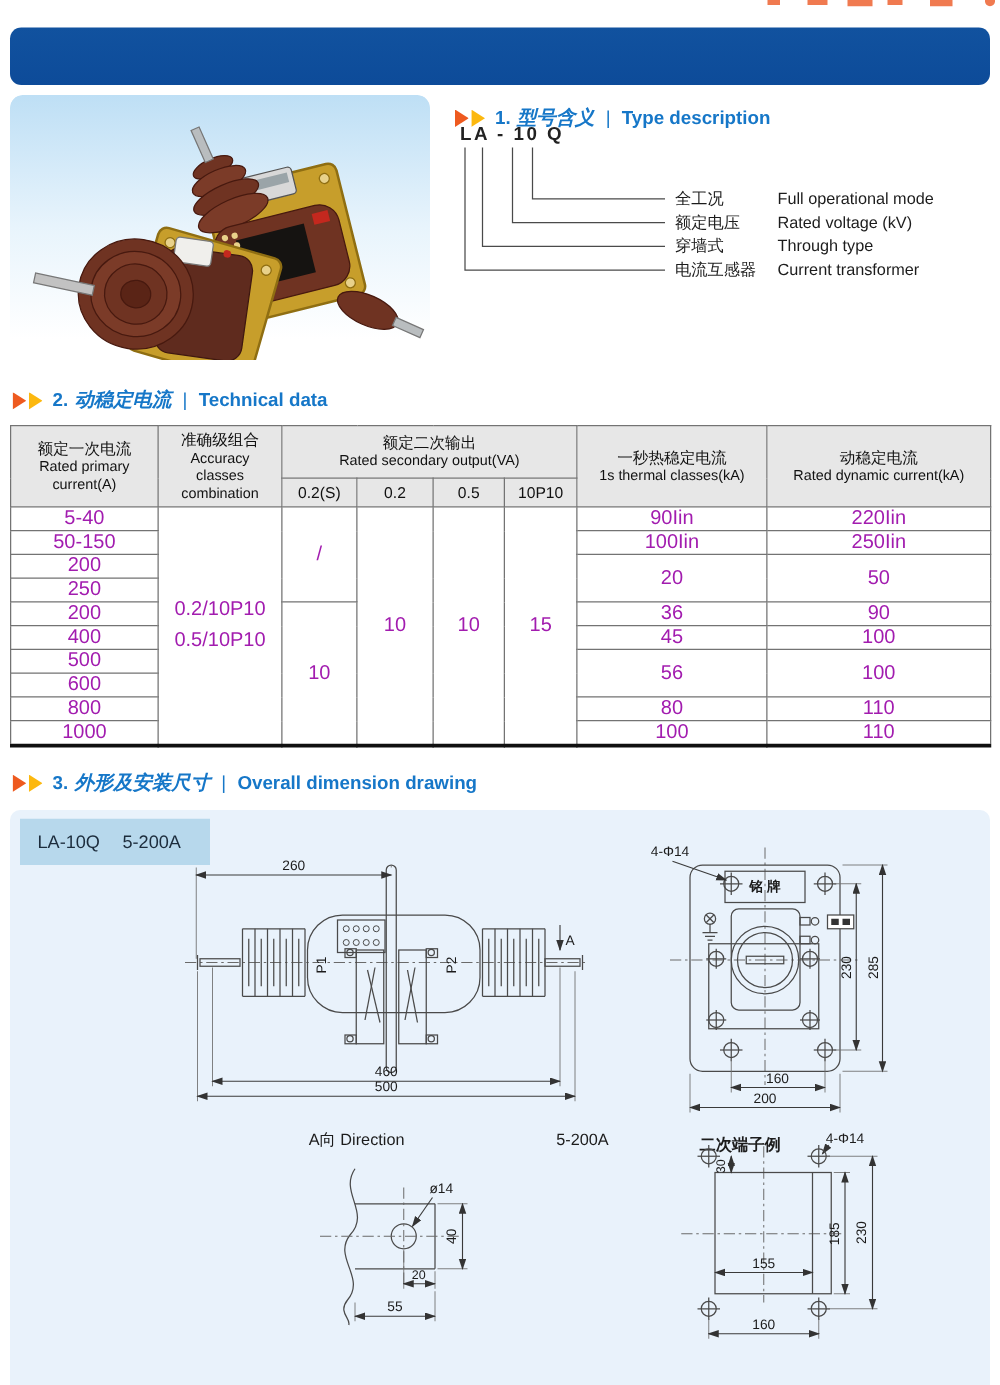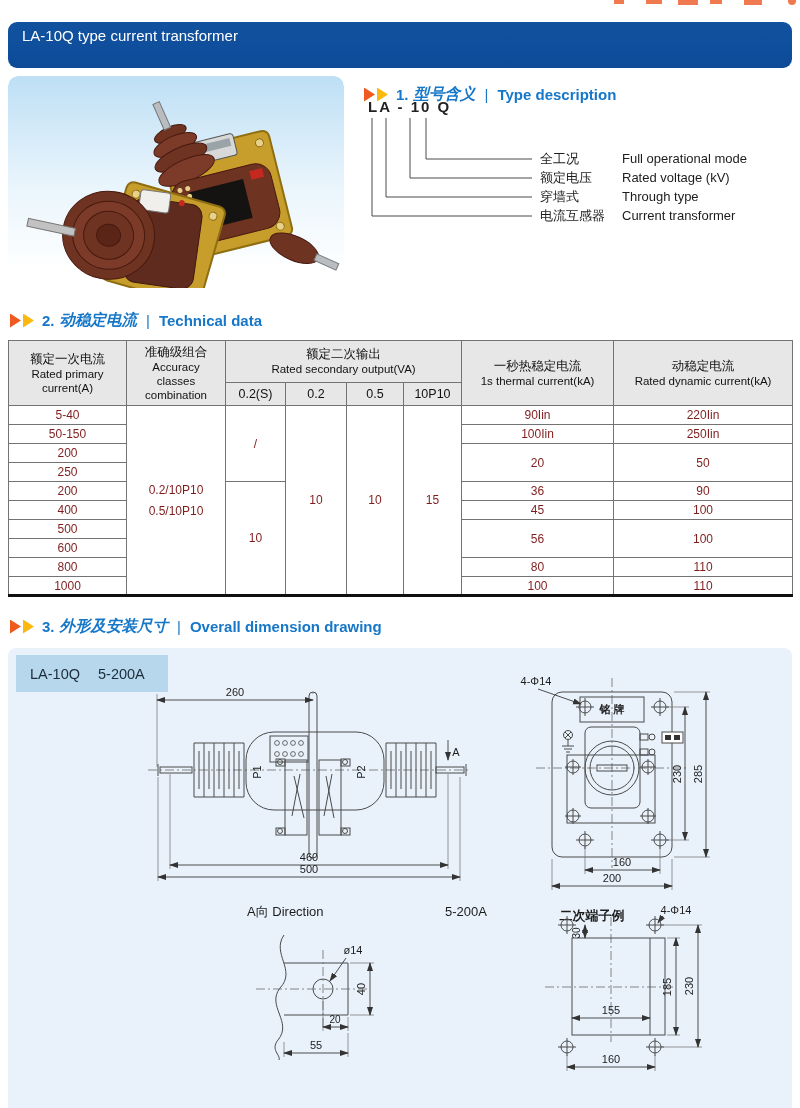--- a/index.html
+++ b/index.html
@@ -27,21 +27,21 @@
   .tdg{position:absolute;left:360px;top:92px;}
   
   .tblwrap{position:absolute;left:8px;top:340px;width:784px;}
   table.tbl{border-collapse:collapse;table-layout:fixed;width:784px;
             border-top:1px solid #333;border-bottom:3px solid #101010;}
   .tbl th,.tbl td{border:1px solid #737373;text-align:center;vertical-align:middle;padding:0;overflow:hidden;}
   .tbl thead th{background:#e7e7e7;font-weight:normal;color:#111;}
   .hz{font-size:12.5px;line-height:15px;}
   .he{font-size:11.5px;line-height:14px;}
   .hs{font-size:12.5px;}
-  .tbl tbody td{font-size:12px;color:#7f1d1d;background:#fff;}
+  .tbl tbody td{font-size:16px;color:#a21caf;background:#fff;}
   .tbl tbody tr{height:19px;}
   td.g{background:#ececec;}
   td.w{background:#ffffff;}
   .acc2{margin-top:7px;}
   
   .panel{position:absolute;left:8px;top:648px;width:784px;height:580px;background:#e9f2fb;border-radius:8px;}
   .plabel{position:absolute;left:8px;top:7px;width:152px;height:37px;background:#b7d8ec;
           display:flex;align-items:center;gap:18px;padding-left:14px;box-sizing:border-box;
           font-size:14.5px;color:#1c2c3c;}
   .psvg{position:absolute;left:0;top:0;}
@@ -62,21 +62,20 @@
 <div id="page">
 
   <div class="frag" style="left:614px;width:10px;height:4px;"></div>
   <div class="frag" style="left:646px;width:16px;height:4px;"></div>
   <div class="frag" style="left:678px;width:20px;height:5px;"></div>
   <div class="frag" style="left:710px;width:12px;height:4px;"></div>
   <div class="frag" style="left:744px;width:18px;height:5px;"></div>
   <div class="frag" style="left:788px;width:8px;height:5px;border-radius:0 0 4px 4px;"></div>
 
   <div class="hdr">
-    <div class="t2">LA-10Q type current transformer</div>
   </div>
 
   <div class="photo">
     <svg width="336" height="212" viewBox="0 0 336 212">
       <defs>
         <linearGradient id="pg" x1="0" y1="0" x2="0" y2="1">
           <stop offset="0" stop-color="#bedff5"></stop>
             <stop offset="0.5" stop-color="#e8f4fc"></stop>
             <stop offset="0.92" stop-color="#ffffff"></stop>
         </linearGradient>
@@ -201,21 +200,21 @@
             <div class="he">Accuracy</div>
             <div class="he">classes</div>
             <div class="he">combination</div>
           </th>
           <th colspan="4">
             <div class="hz">额定二次输出</div>
             <div class="he">Rated secondary output(VA)</div>
           </th>
           <th rowspan="2">
             <div class="hz">一秒热稳定电流</div>
-            <div class="he">1s thermal current(kA)</div>
+            <div class="he">1s thermal classes(kA)</div>
           </th>
           <th rowspan="2">
             <div class="hz">动稳定电流</div>
             <div class="he">Rated dynamic current(kA)</div>
           </th>
         </tr>
         <tr style="height:23px;">
           <th class="hs">0.2(S)</th>
           <th class="hs">0.2</th>
           <th class="hs">0.5</th>

